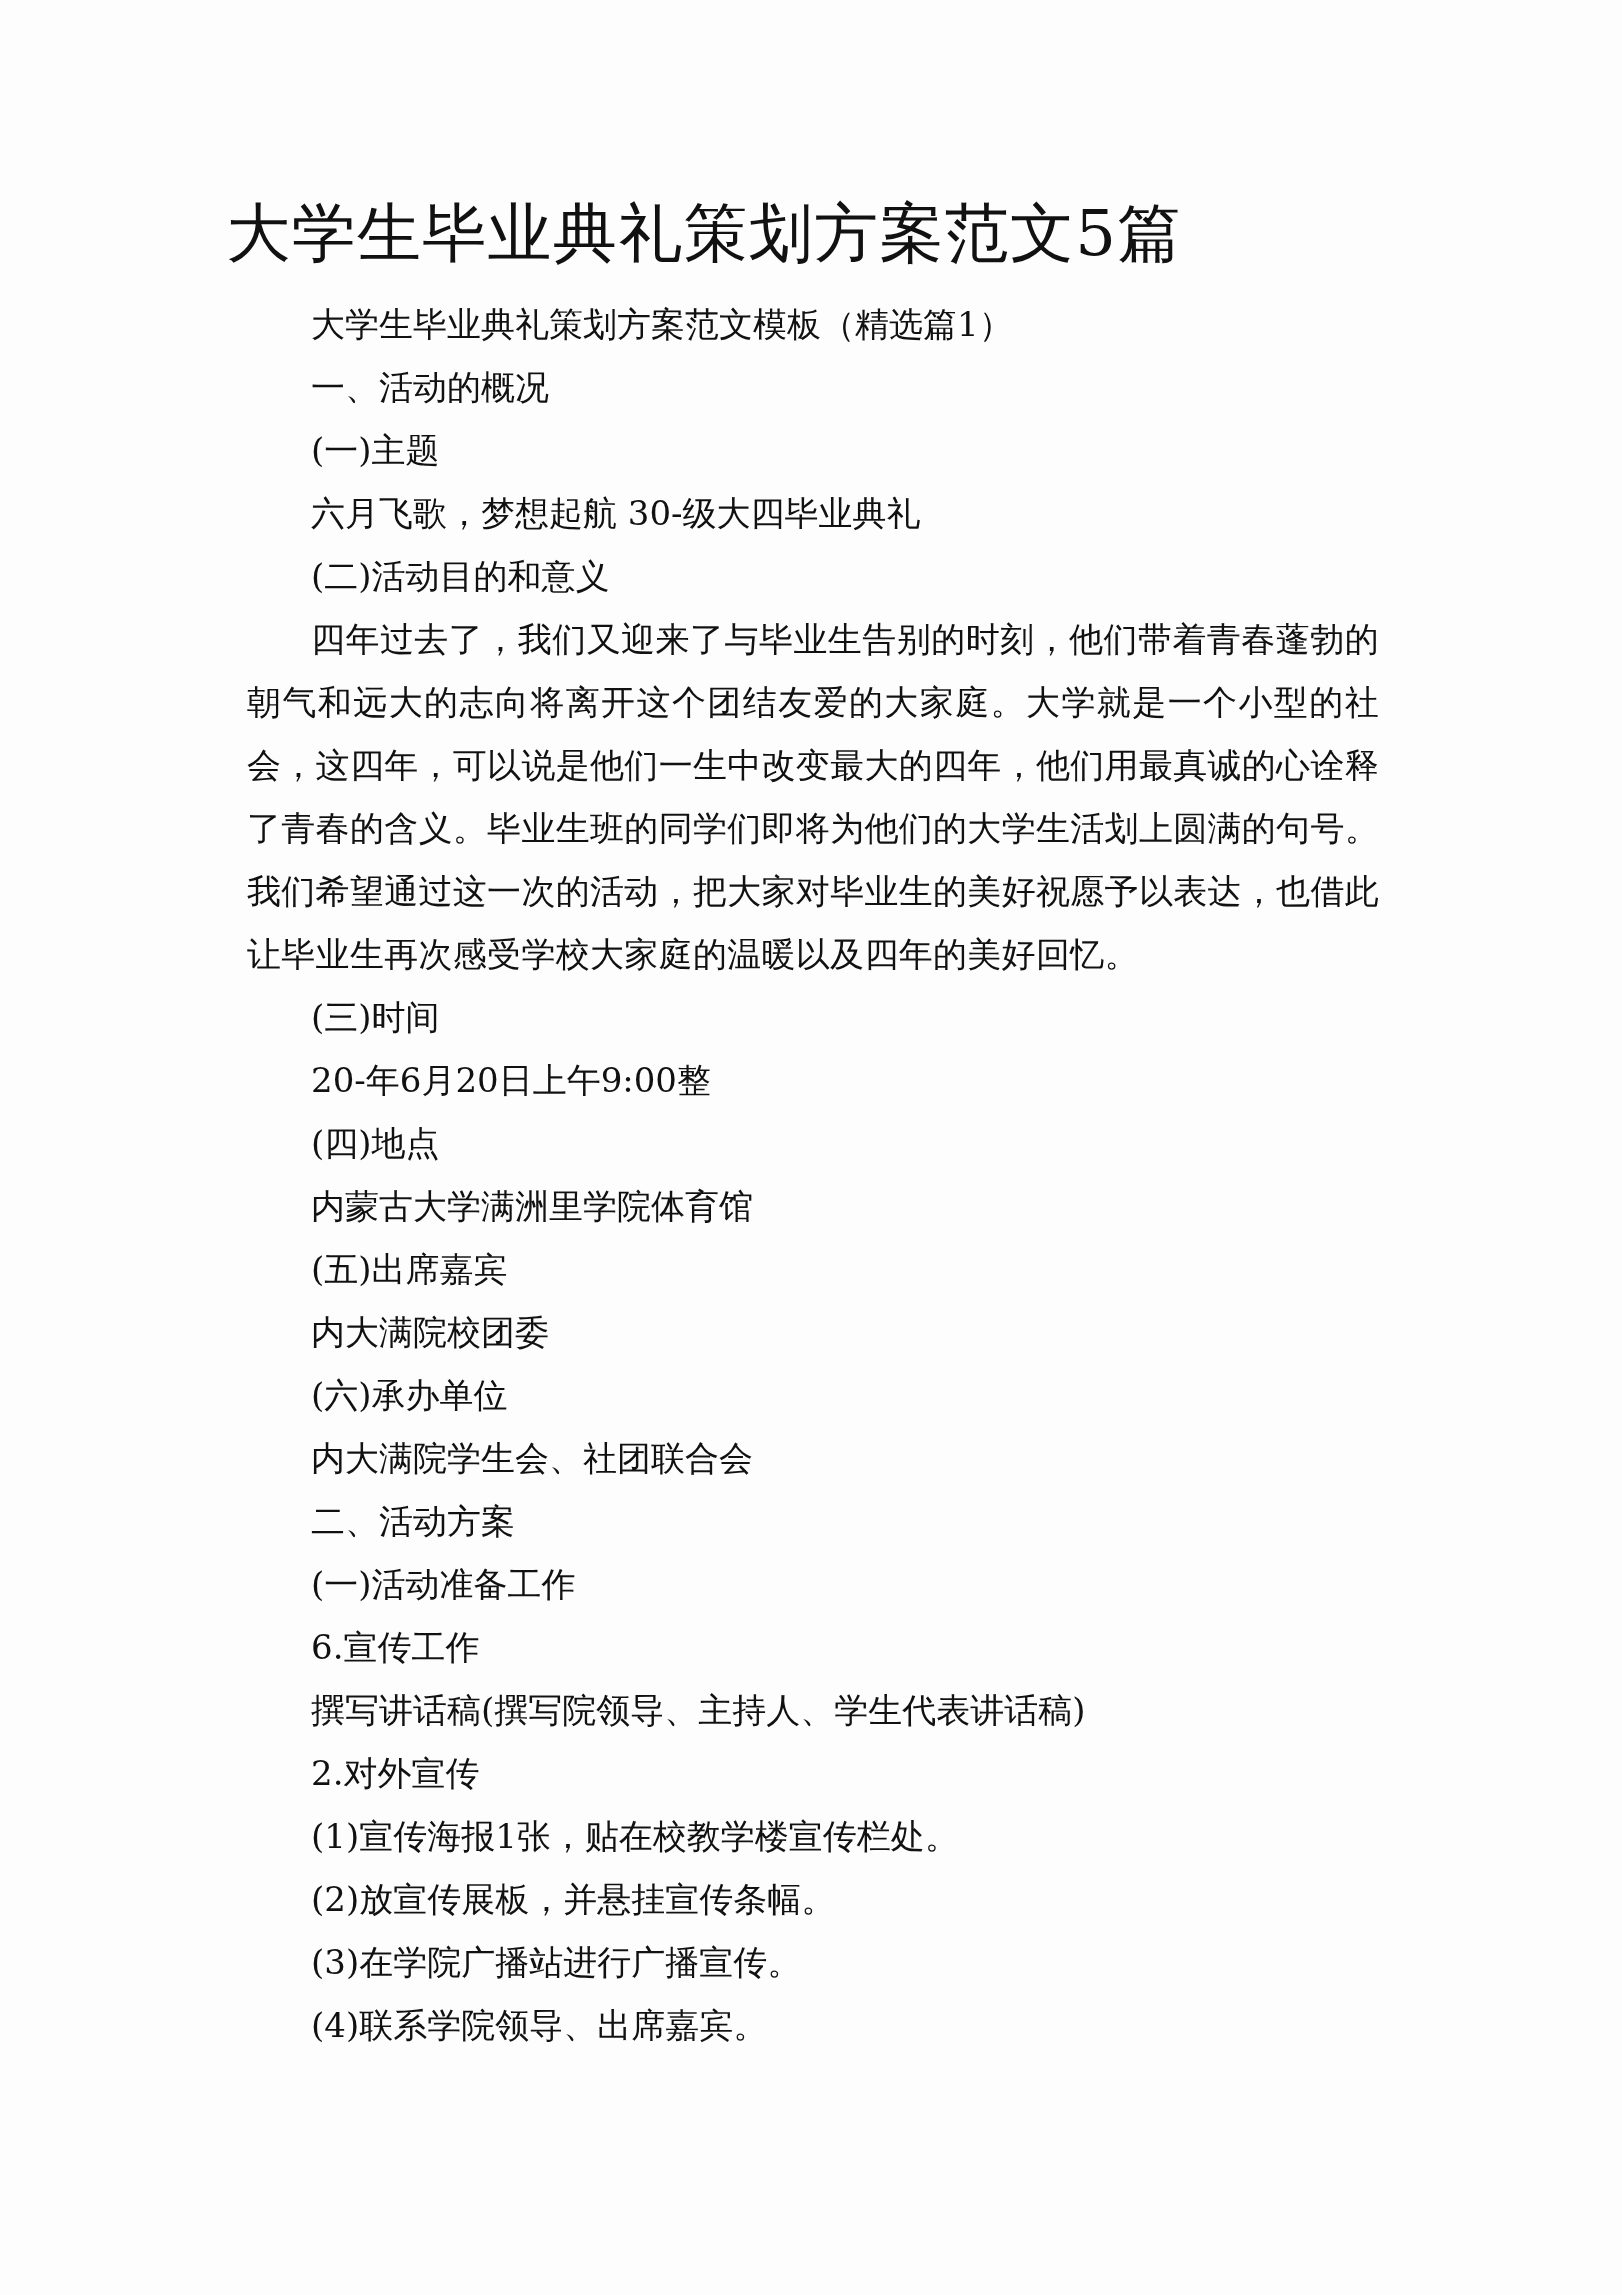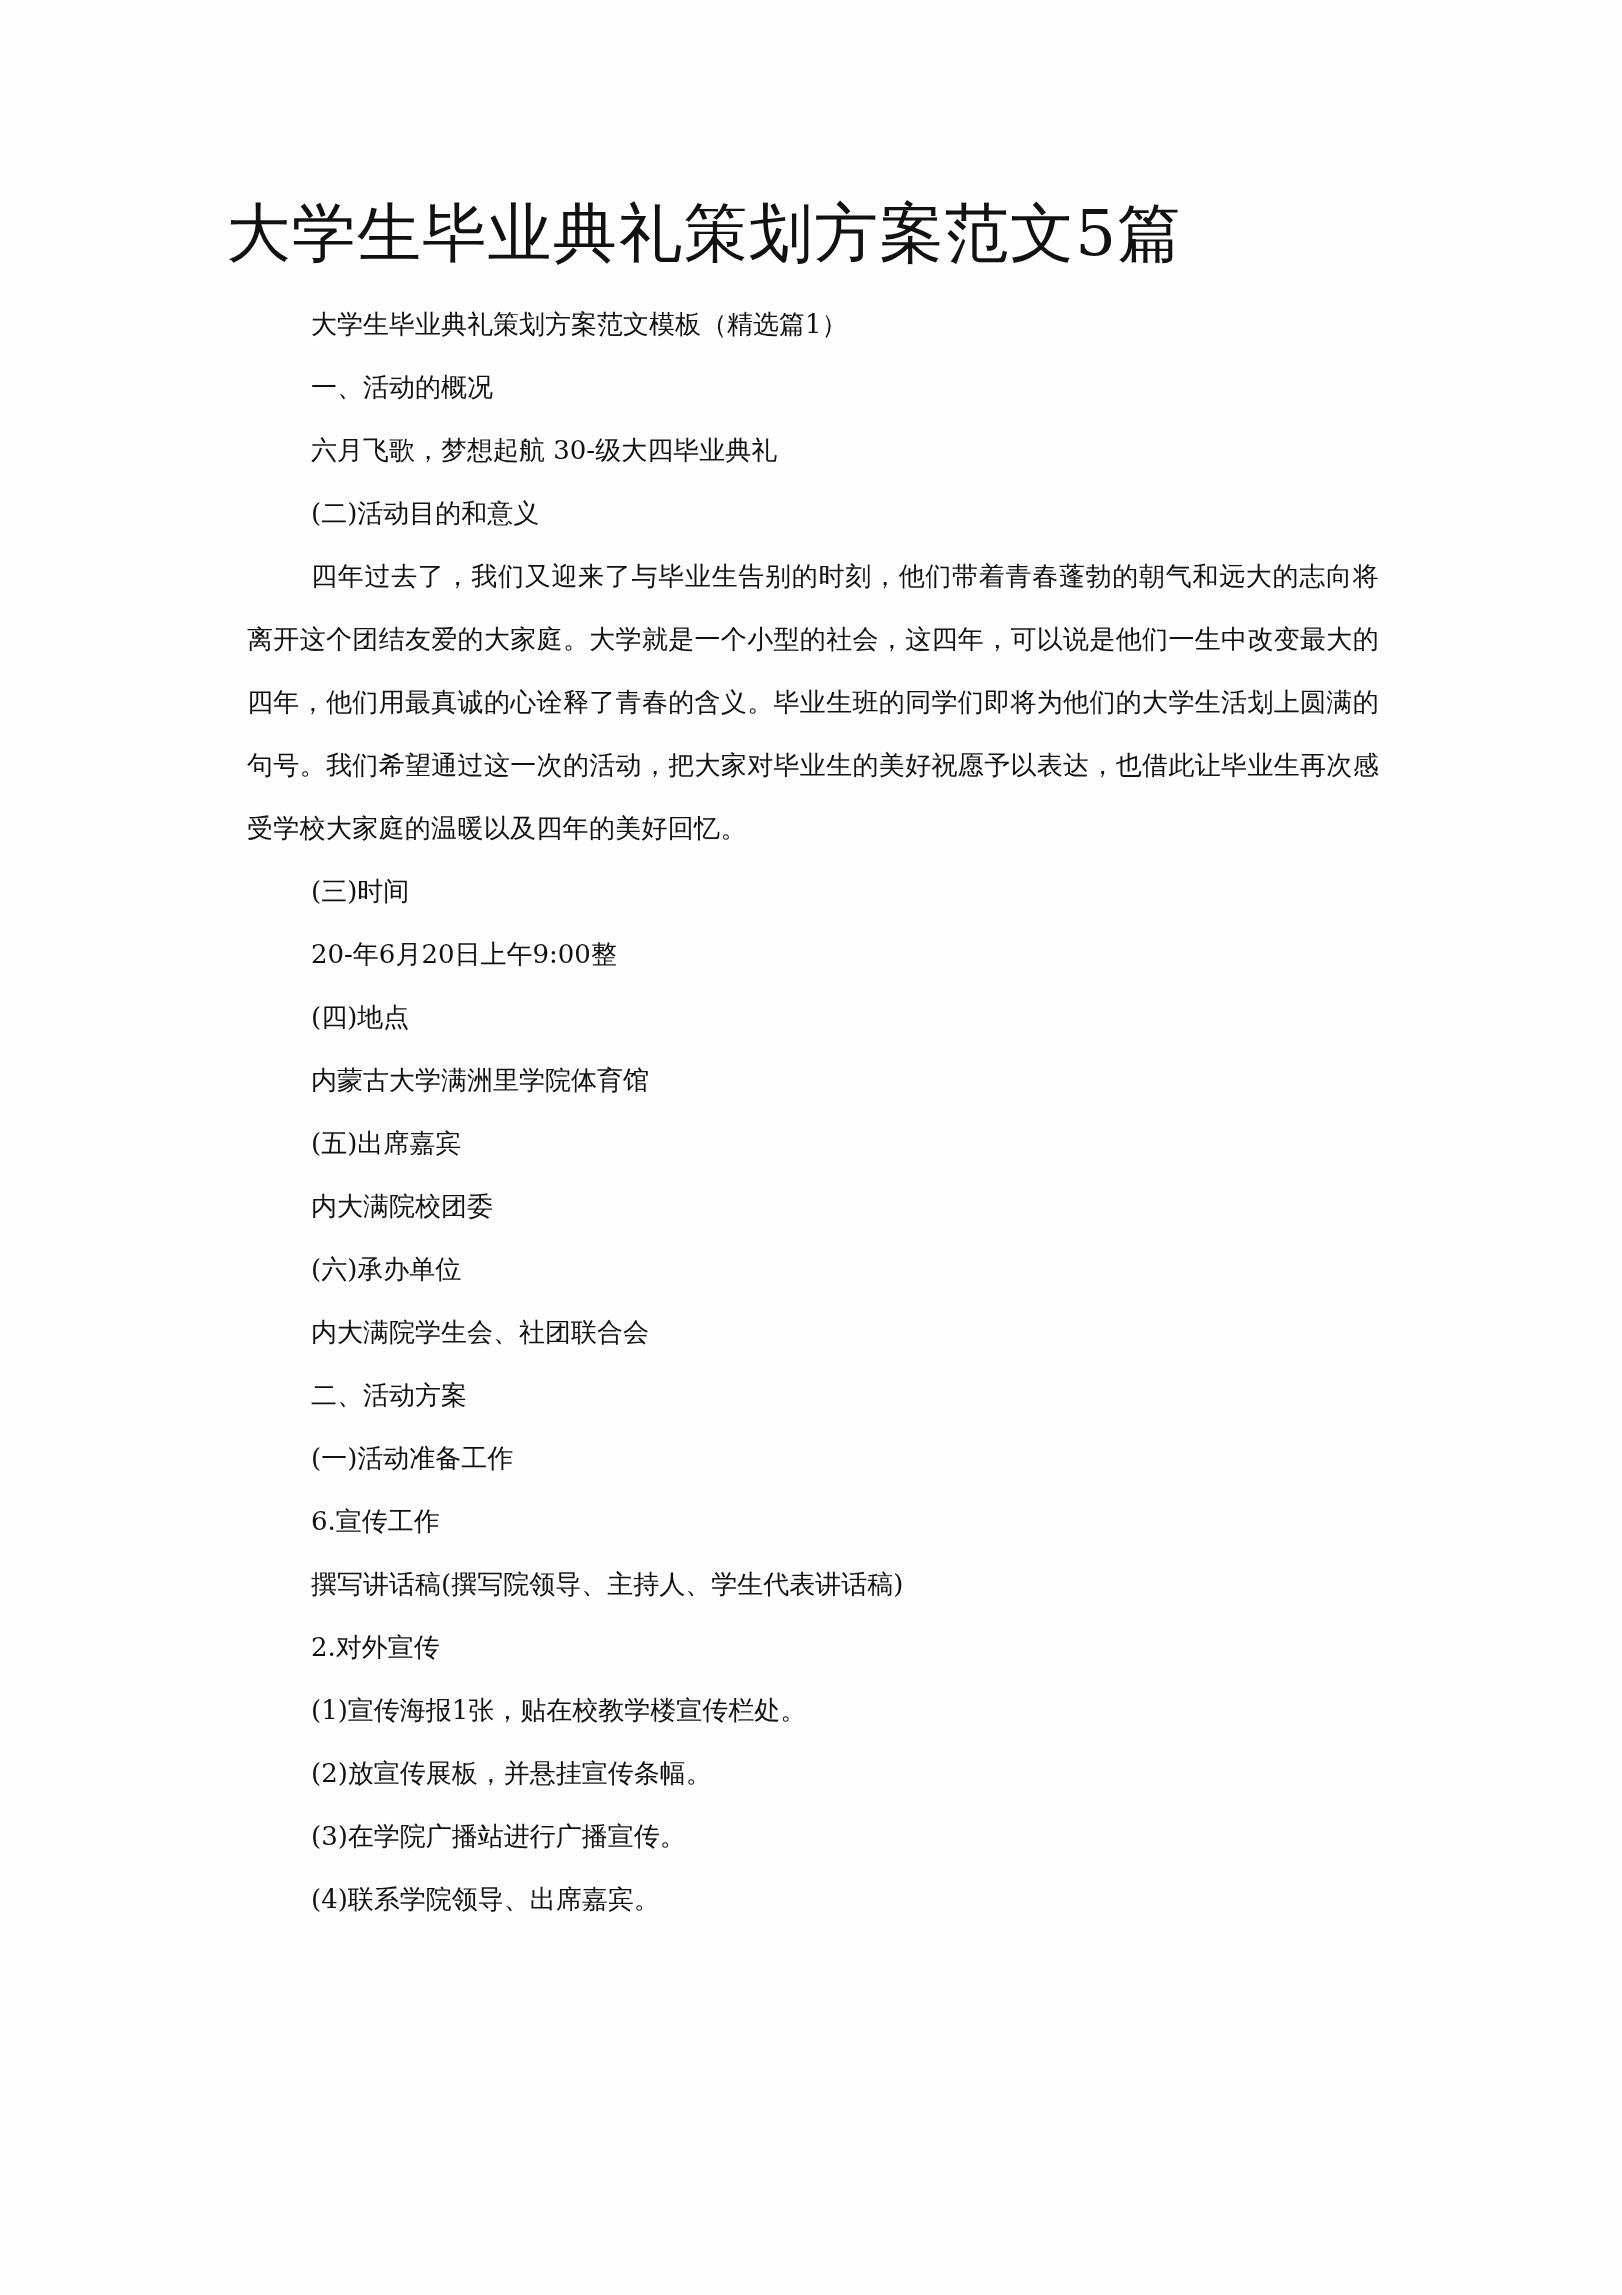--- a/index.html
+++ b/index.html
@@ -33,21 +33,21 @@
       line-height: 85px;
       letter-spacing: 1.3px;
       font-weight: normal;
       margin: 0;
     }
     .body {
       position: absolute;
       left: 247px;
       top: 293px;
       width: 1132px;
-      font-size: 26px;
+      font-size: 34px;
     }
     .line {
       margin: 0;
       padding-left: 64px;
       height: 63px;
       line-height: 63px;
       white-space: nowrap;
     }
     .para {
       margin: 0;
@@ -60,20 +60,21 @@
   </style>
 </head>
 <body>
 
 <div class="page">
   <h1 class="title">大学生毕业典礼策划方案范文5篇</h1>
 
   <div class="body">
     <p class="line">大学生毕业典礼策划方案范文模板（精选篇1）</p>
     <p class="line">一、活动的概况</p>
+    <p class="line">(一)主题</p>
     <p class="line">六月飞歌，梦想起航 30-级大四毕业典礼</p>
     <p class="line">(二)活动目的和意义</p>
 
     <p class="para">四年过去了，我们又迎来了与毕业生告别的时刻，他们带着青春蓬勃的朝气和远大的志向将离开这个团结友爱的大家庭。大学就是一个小型的社会，这四年，可以说是他们一生中改变最大的四年，他们用最真诚的心诠释了青春的含义。毕业生班的同学们即将为他们的大学生活划上圆满的句号。我们希望通过这一次的活动，把大家对毕业生的美好祝愿予以表达，也借此让毕业生再次感受学校大家庭的温暖以及四年的美好回忆。</p>
 
     <p class="line">(三)时间</p>
     <p class="line">20-年6月20日上午9:00整</p>
     <p class="line">(四)地点</p>
     <p class="line">内蒙古大学满洲里学院体育馆</p>
     <p class="line">(五)出席嘉宾</p>

